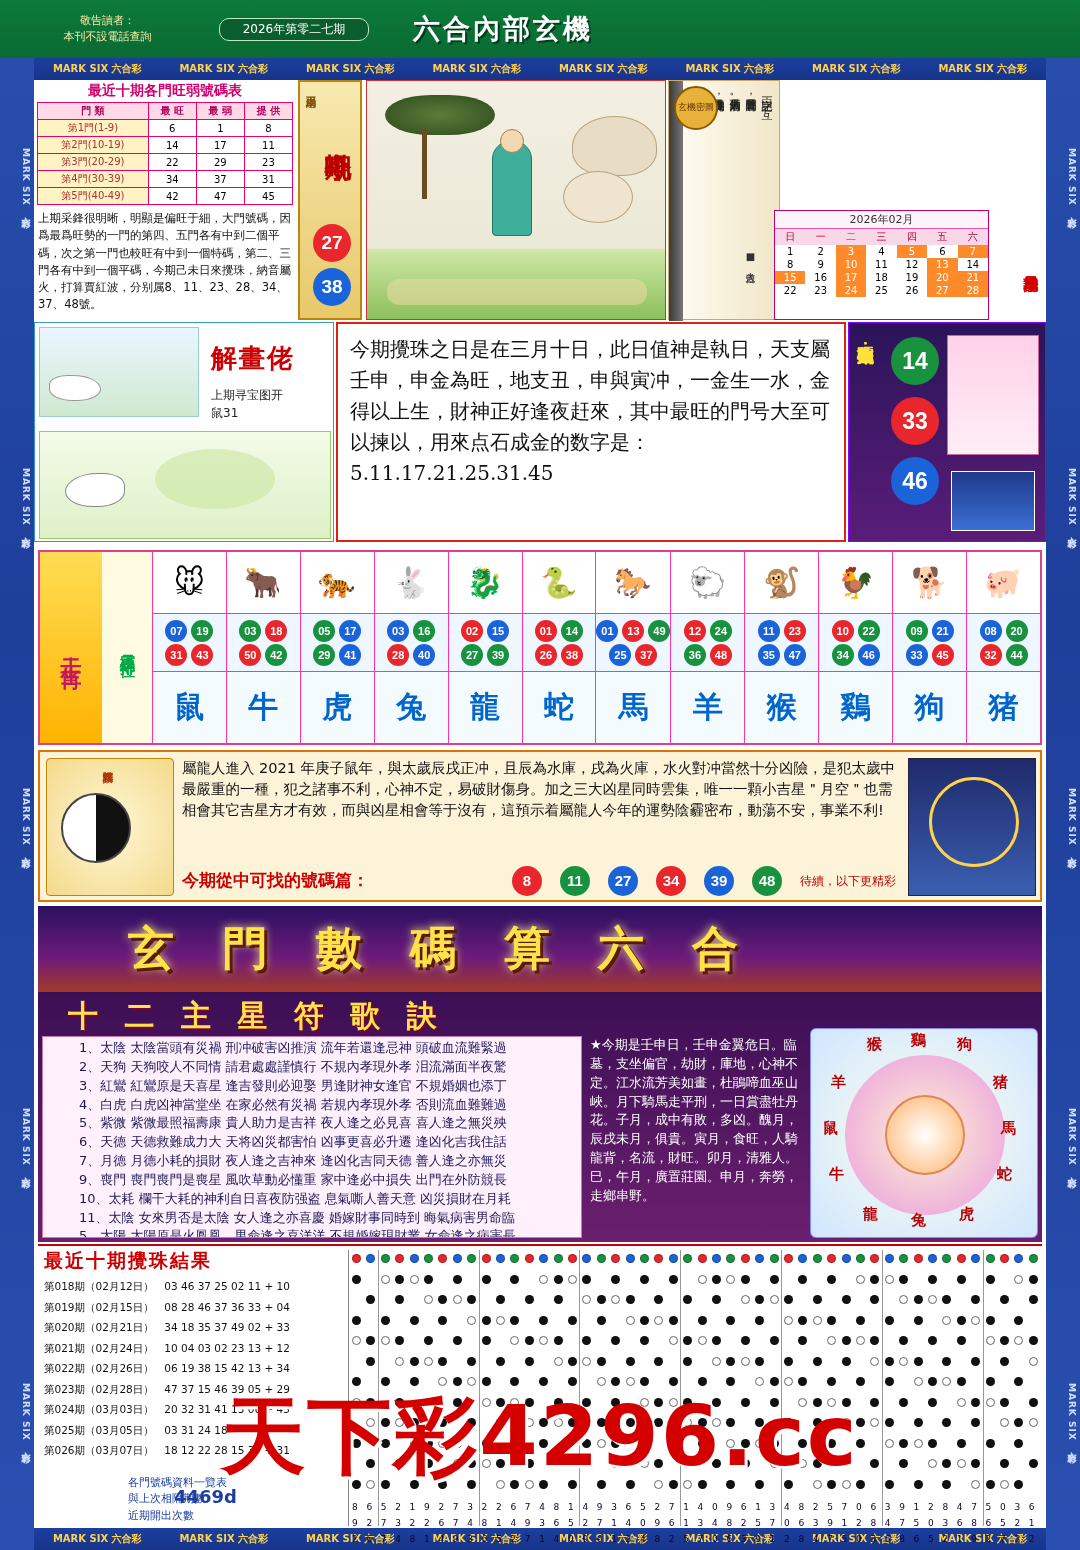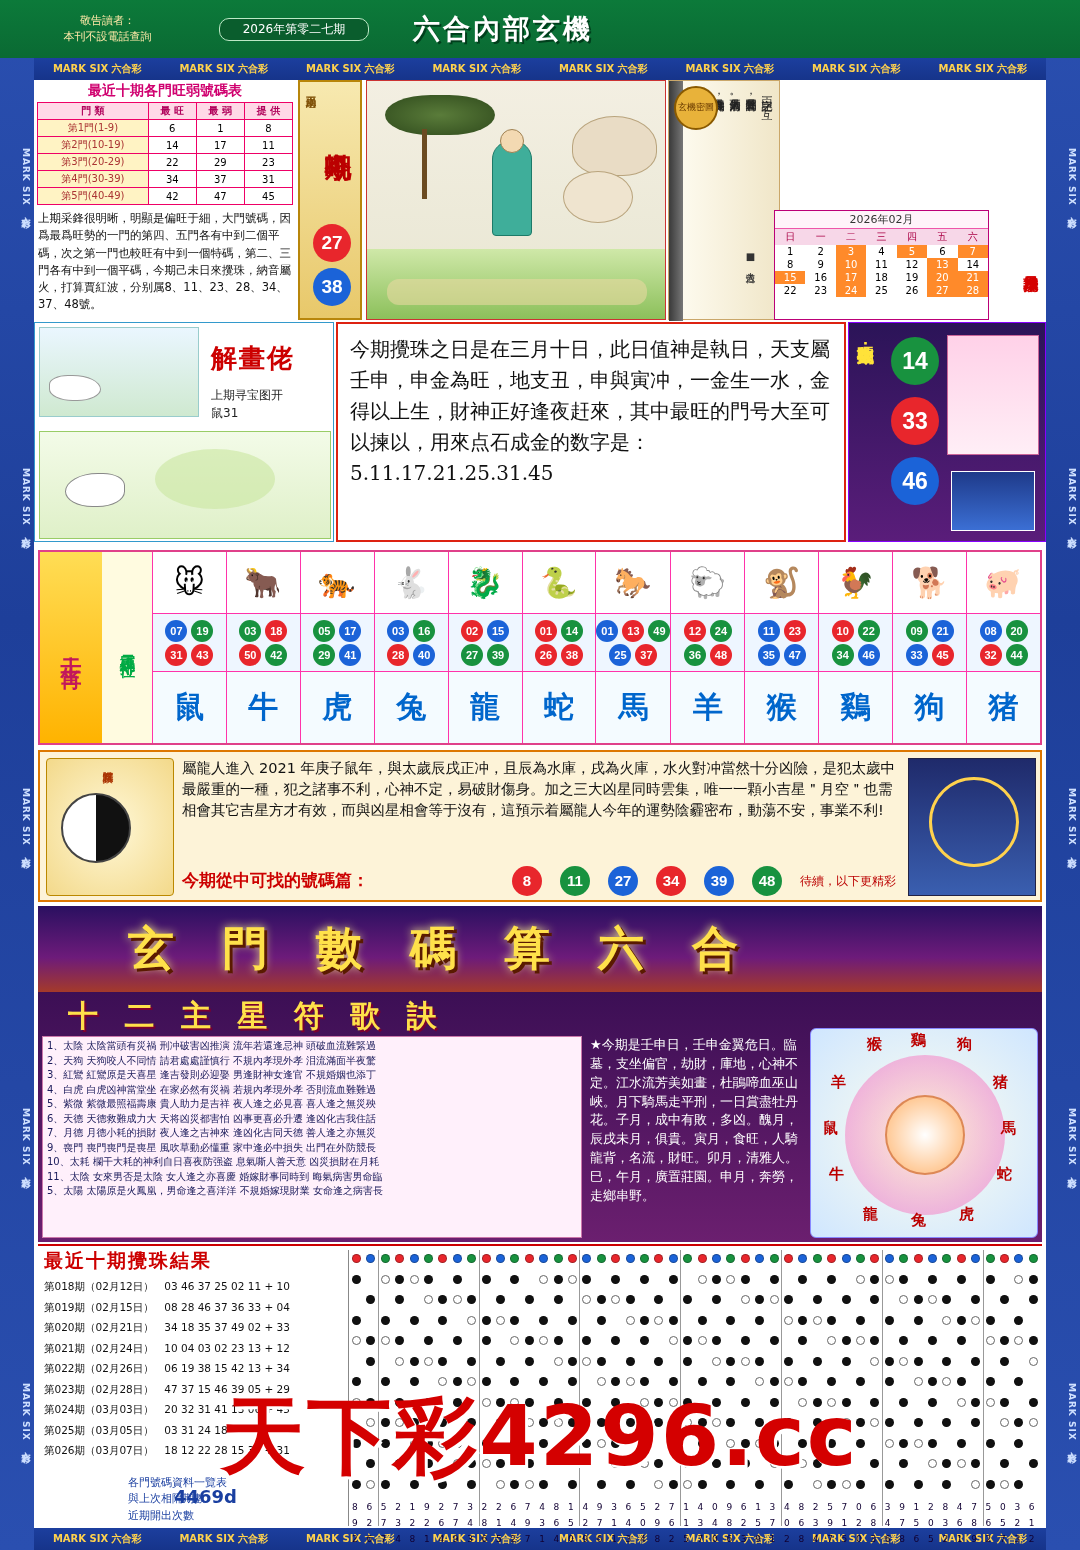--- a/index.html
+++ b/index.html
@@ -498,21 +498,21 @@
     <span style="position:absolute;left:760px;bottom:10px;font-size:12px;color:#b00;">待續，以下更精彩</span>
   </div>
 
   <div class="panel" style="left:4px;top:826px;width:1004px;height:86px;background:linear-gradient(180deg,#2a1060,#6d1b7a 60%,#a43a2a);overflow:hidden;">
     <div style="position:absolute;left:90px;top:12px;font-size:46px;font-weight:bold;color:#ffe14a;text-shadow:3px 3px 0 #5a1a00,0 0 10px #ff8;letter-spacing:16px;">玄 門 數 碼 算 六 合</div>
   </div>
 
   <div class="panel" style="left:4px;top:912px;width:1004px;height:250px;background:linear-gradient(180deg,#3c0f55,#6b1f6f);">
     <div style="position:absolute;left:30px;top:4px;font-size:30px;font-weight:bold;color:#ffe14a;text-shadow:2px 2px 0 #7a0030;letter-spacing:8px;">十 二 主 星 符 歌 訣</div>
     <div style="position:absolute;left:4px;top:44px;width:540px;height:202px;background:#fff0fb;border:1px solid #c7a;padding:2px 4px;overflow:hidden;">
-      <div style="font-size:10px;line-height:1.45;color:#1a1a5a;">
+      <div style="font-size:13px;line-height:1.45;color:#1a1a5a;margin-left:32px;">
         <div>1、太陰 太陰當頭有災禍 刑冲破害凶推演 流年若還逢忌神 頭破血流難緊過</div>
         <div>2、天狗 天狗咬人不同情 請君處處謹慎行 不規內孝現外孝 泪流滿面半夜驚</div>
         <div>3、紅鸞 紅鸞原是天喜星 逢吉發則必迎娶 男逢財神女逢官 不規婚姻也添丁</div>
         <div>4、白虎 白虎凶神當堂坐 在家必然有災禍 若規內孝現外孝 否則流血難難過</div>
         <div>5、紫微 紫微最照福壽康 貴人助力是吉祥 夜人逢之必見喜 喜人逢之無災殃</div>
         <div>6、天德 天德救難成力大 天将凶災都害怕 凶事更喜必升遷 逢凶化吉我住話</div>
         <div>7、月德 月德小耗的損財 夜人逢之吉神來 逢凶化吉同天德 善人逢之亦無災</div>
         <div>9、喪門 喪門喪門是喪星 風吹草動必懂重 家中逢必中損失 出門在外防競長</div>
         <div>10、太耗 欄干大耗的神利自日喜夜防强盗 息氣嘶人善天意 凶災損財在月耗</div>
         <div>11、太陰 女來男否是太陰 女人逢之亦喜慶 婚嫁財事同時到 晦氣病害男命臨</div>

